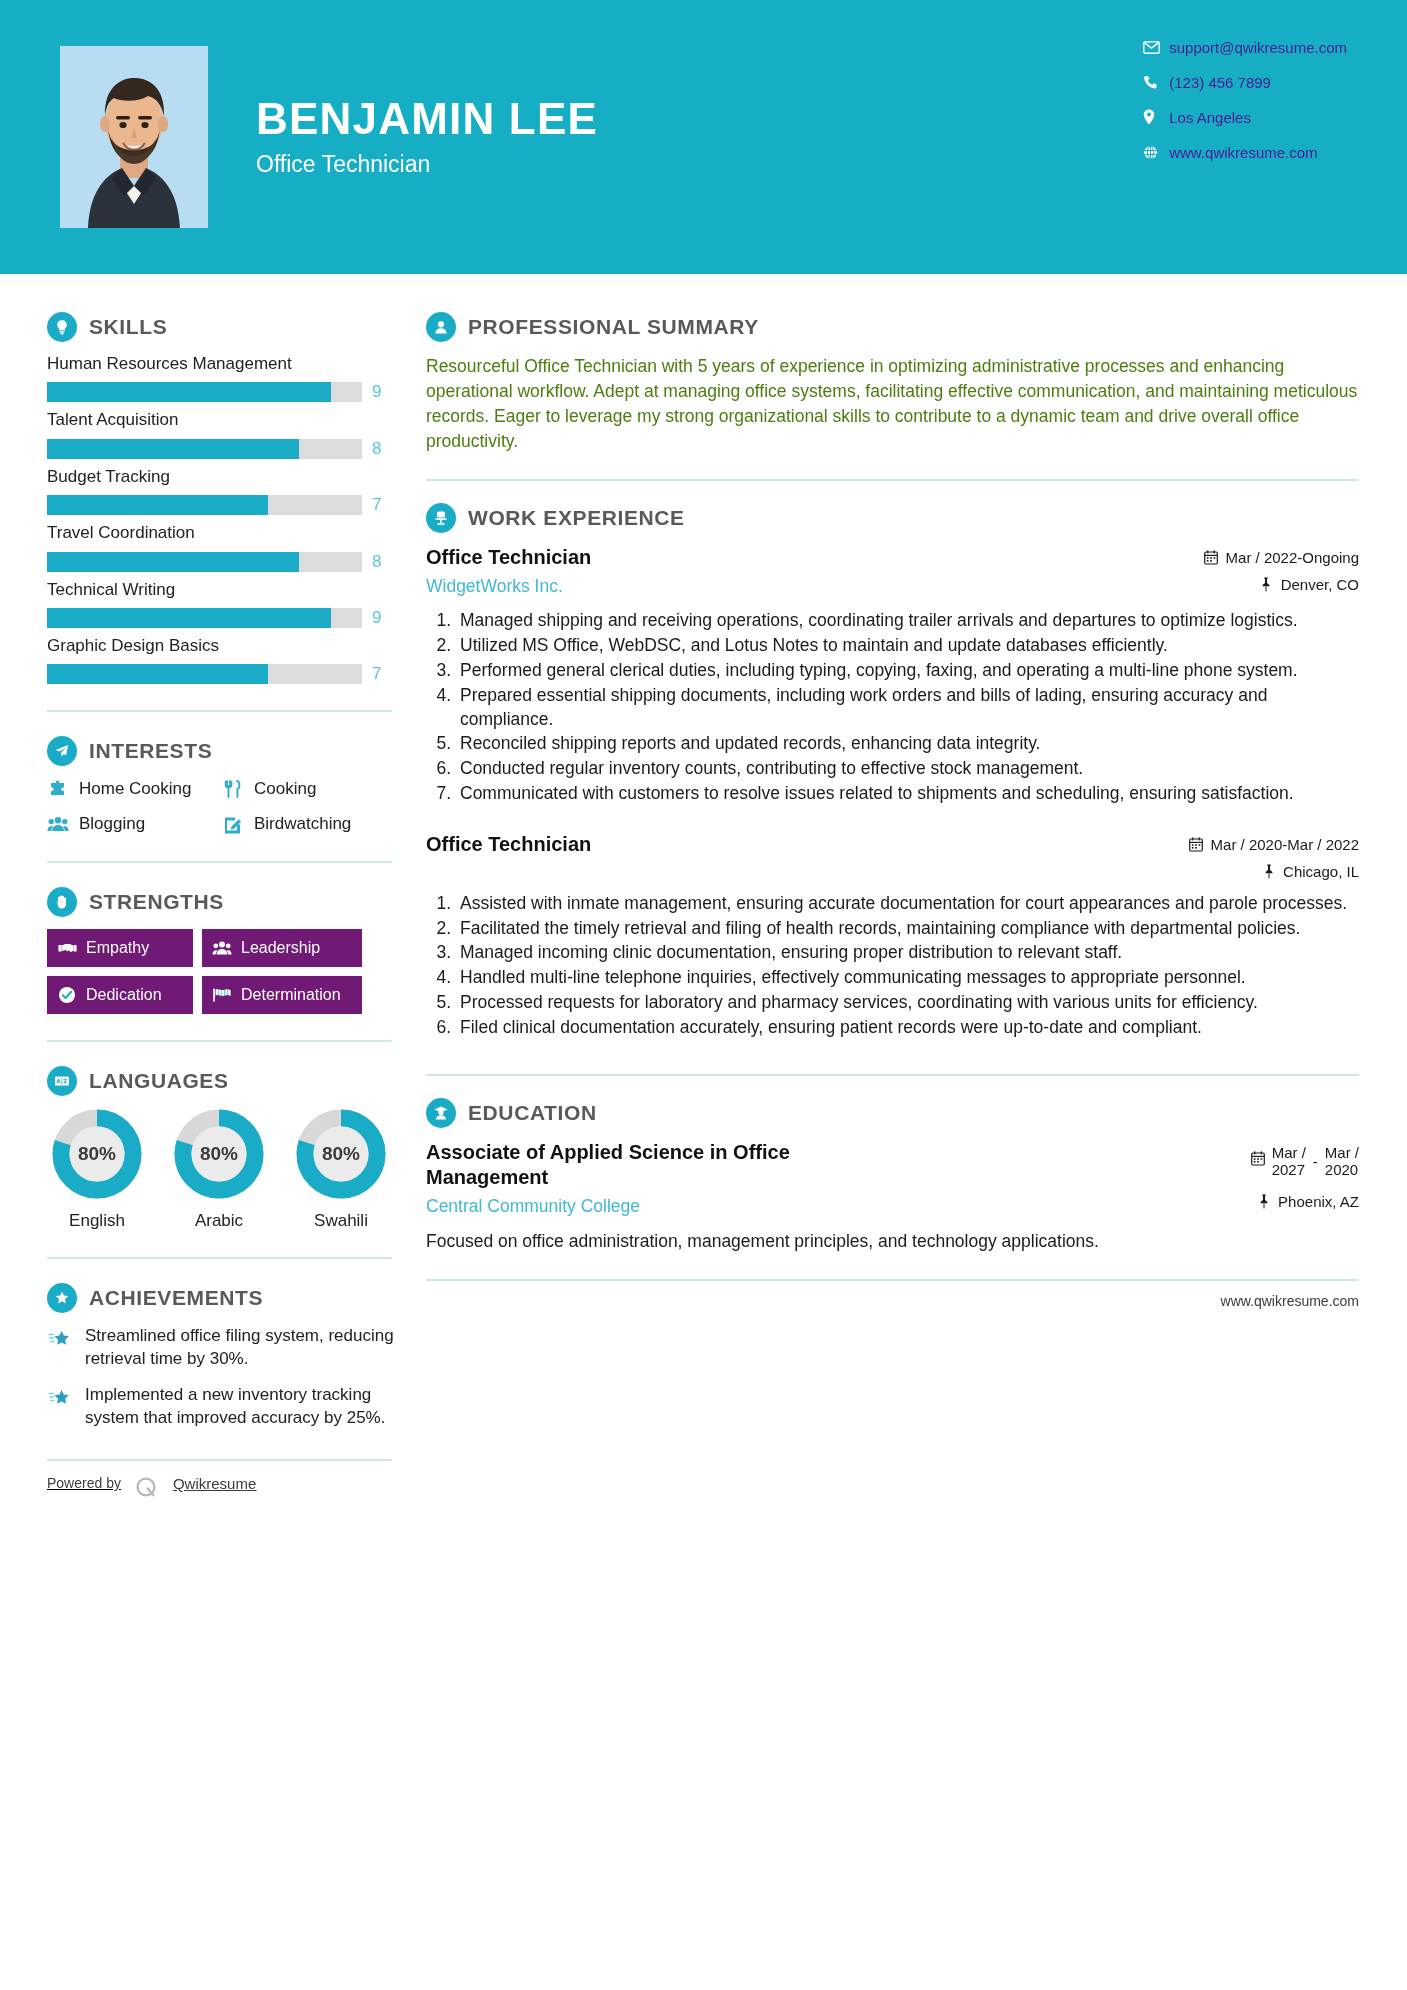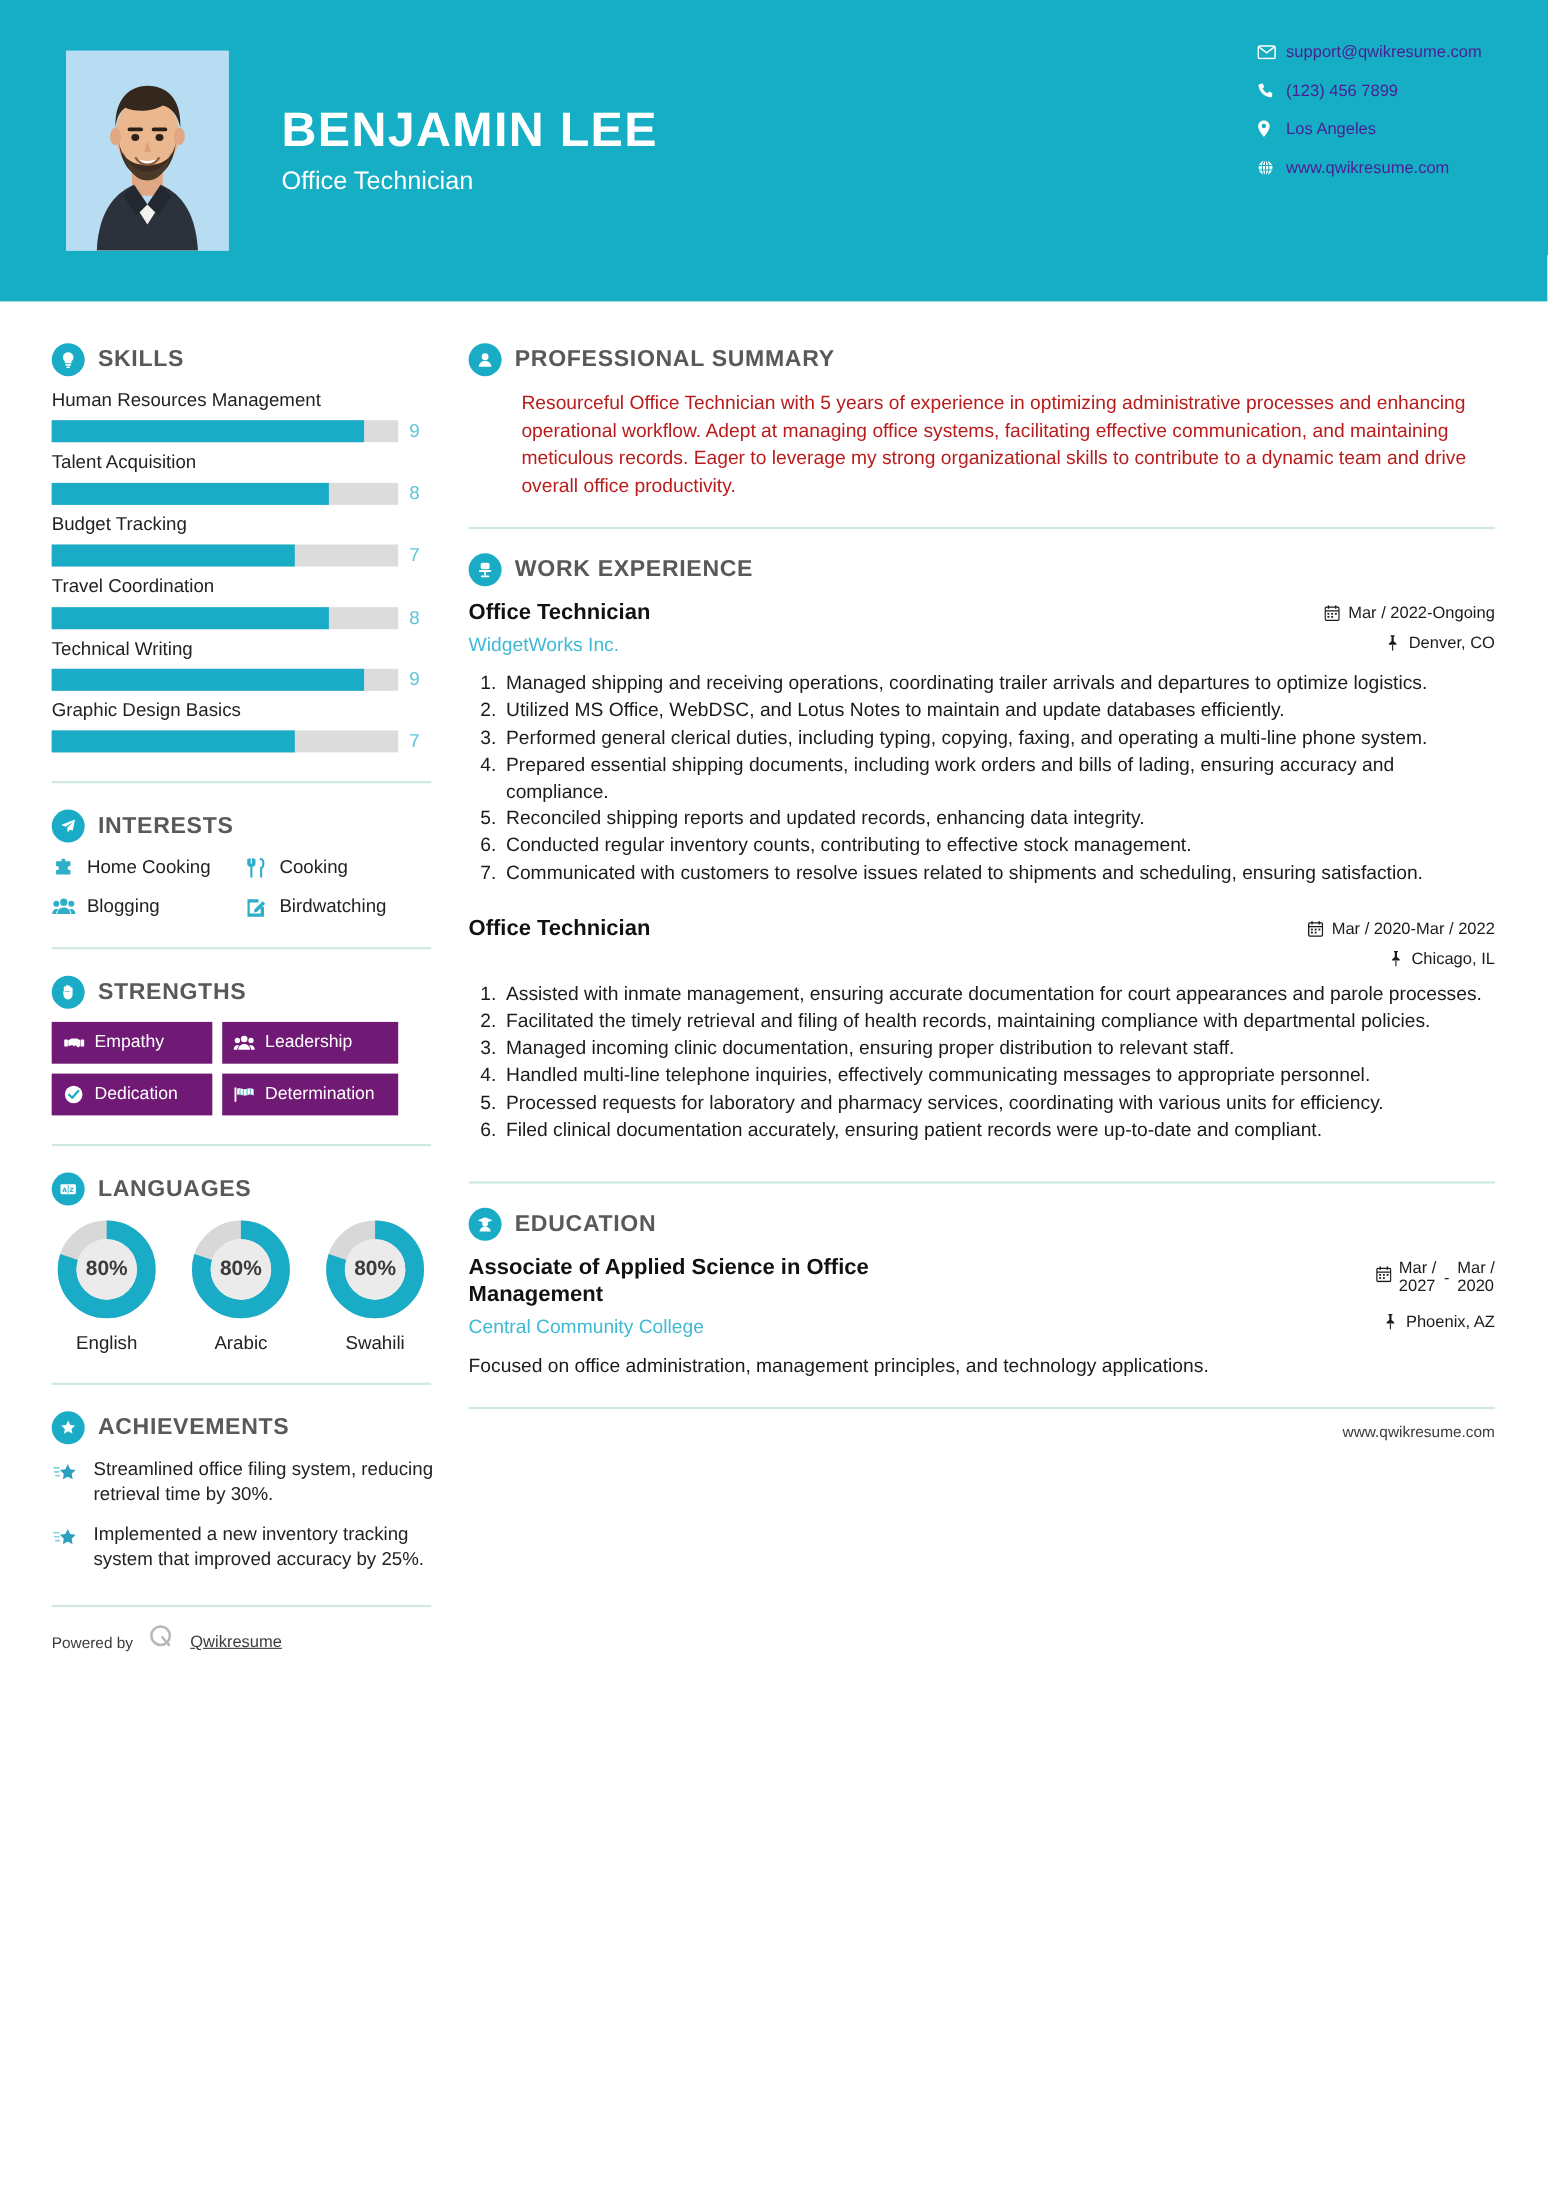--- a/index.html
+++ b/index.html
@@ -230,39 +230,39 @@
     color: #222;
     line-height: 1.32;
   }
 
   
   .side-foot {
     margin-top: 30px;
     border-top: 2px solid #cfe8e3;
     padding-top: 14px;
     display: flex;
-    align-items: flex-end;
+    align-items: flex-start;
     gap: 13px;
     width: 345px;
+    text-decoration: underline;
   }
   .powered { font-size: 14px; color: #3b3b3b; }
   .qmark { width: 26px; height: 26px; display:inline-flex; }
   .qmark svg { display:block; }
   .qbrand {
     font-size: 15px;
     color: #3b3b3b;
     text-decoration: underline;
   }
 
   
   .summary {
     font-size: 17.5px;
     line-height: 1.42;
-    color: #b91c1c;
-    margin-left: 48px;
+    color: #4d7c0f;
   }
   .job { margin-bottom: 6px; }
   .job-top {
     display: flex;
     justify-content: space-between;
     align-items: flex-start;
   }
   .job-left { flex: 1 1 auto; padding-right: 12px; }
   .job-title {
     font-size: 20px;

